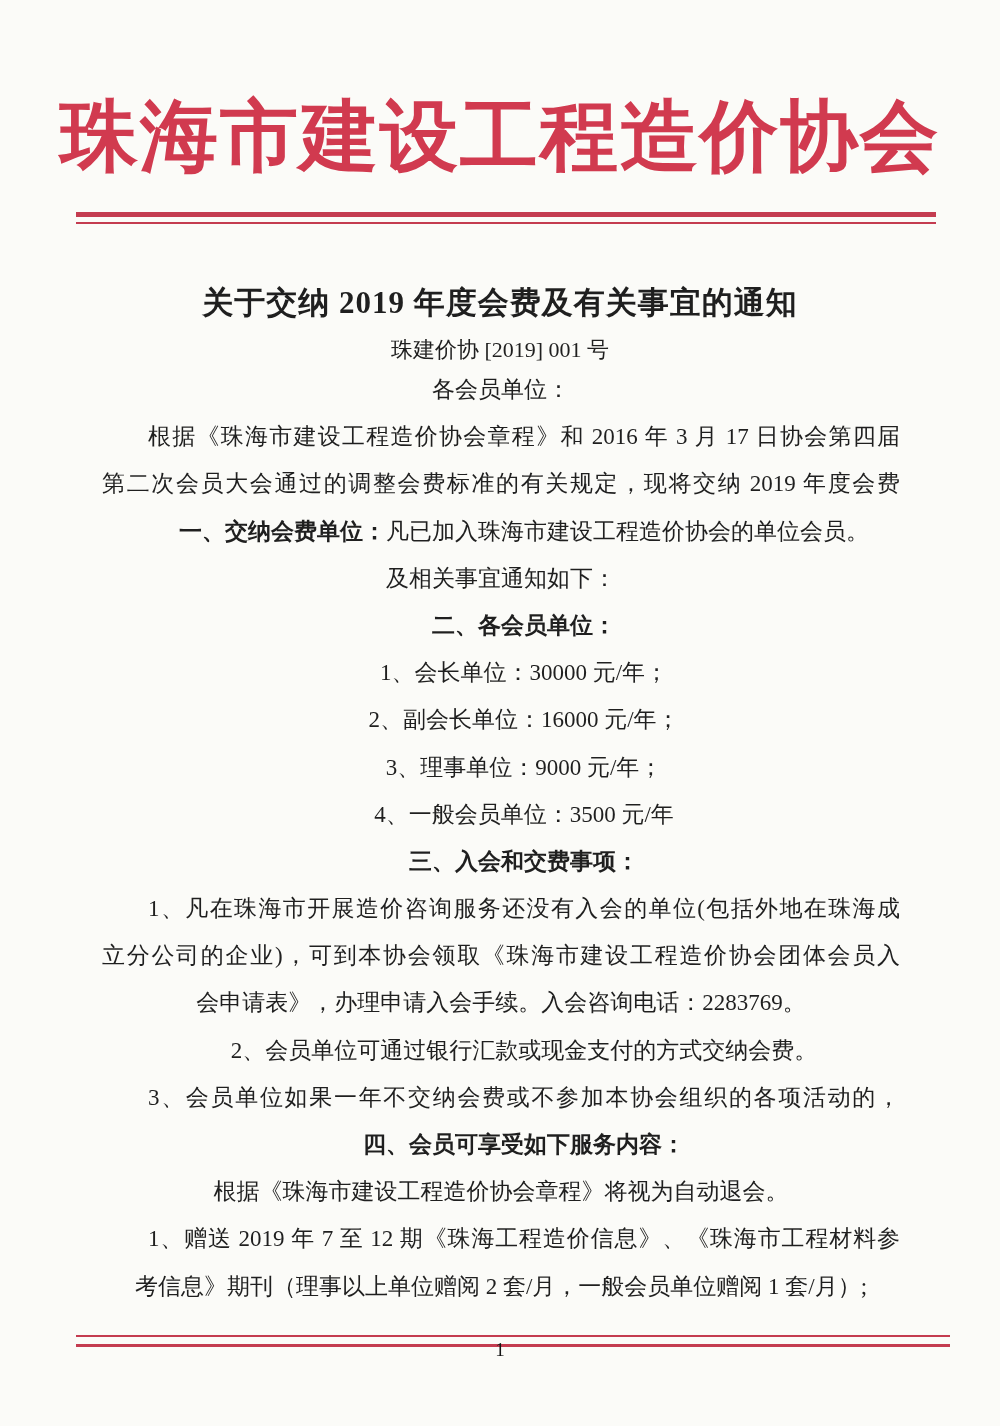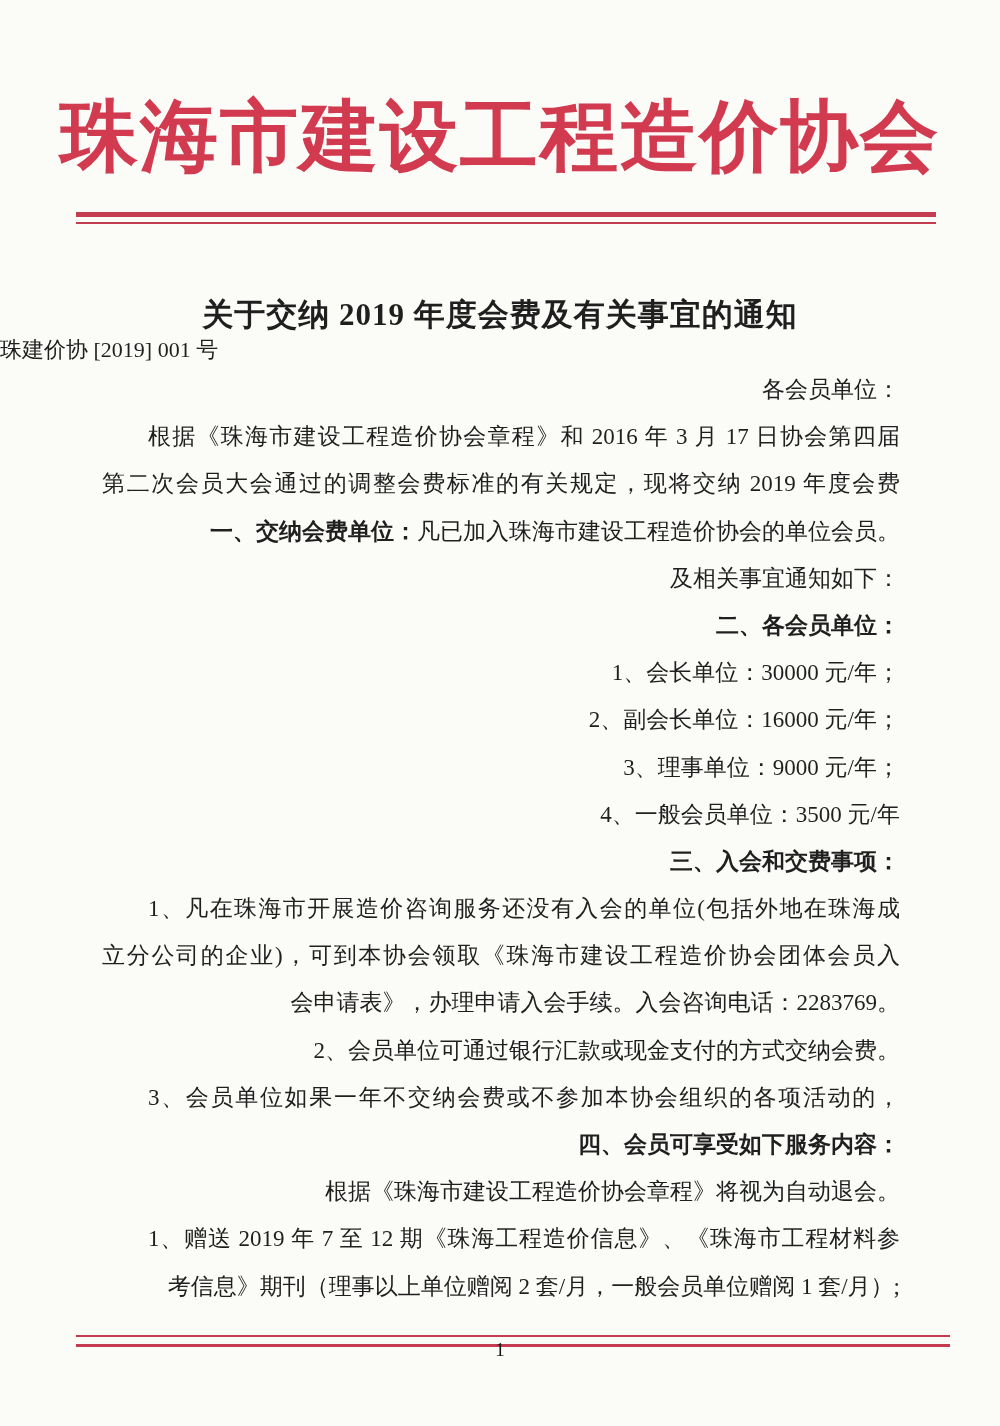--- a/index.html
+++ b/index.html
@@ -41,47 +41,48 @@
     position: absolute;
     background: var(--accent-red);
   }
   .rule-top-thick { left: 76px; width: 860px; top: 212px; height: 5px; }
   .rule-top-thin  { left: 76px; width: 860px; top: 222px; height: 2px; }
   .title {
     position: absolute;
     top: 286px;
     left: 0;
     right: 0;
-    margin: 12px;
+    margin: 0;
     text-align: center;
     font-size: 31px;
     line-height: 1.1;
     font-weight: 700;
     letter-spacing: 1px;
     white-space: nowrap;
   }
   .doc-number {
     position: absolute;
     top: 337px;
     left: 0;
     right: 0;
+    text-align: center;
     font-size: 22px;
     line-height: 1.2;
   }
   .body-text {
     position: absolute;
     top: 366px;
     left: 102px;
     width: 798px;
     font-size: 23px;
   }
   .line {
     height: 47.2px;
     line-height: 47.2px;
-    text-align: right;
+    text-align: center;
   }
   .line.indent { text-indent: 46px; }
   .line.justify {
     text-align: justify;
     text-align-last: justify;
     text-justify: inter-character;
   }
   .bold { font-weight: 700; }
   .rule-bottom-thin  { left: 76px; width: 874px; top: 1335px; height: 2px; }
   .rule-bottom-thick { left: 76px; width: 874px; top: 1344px; height: 3px; }

